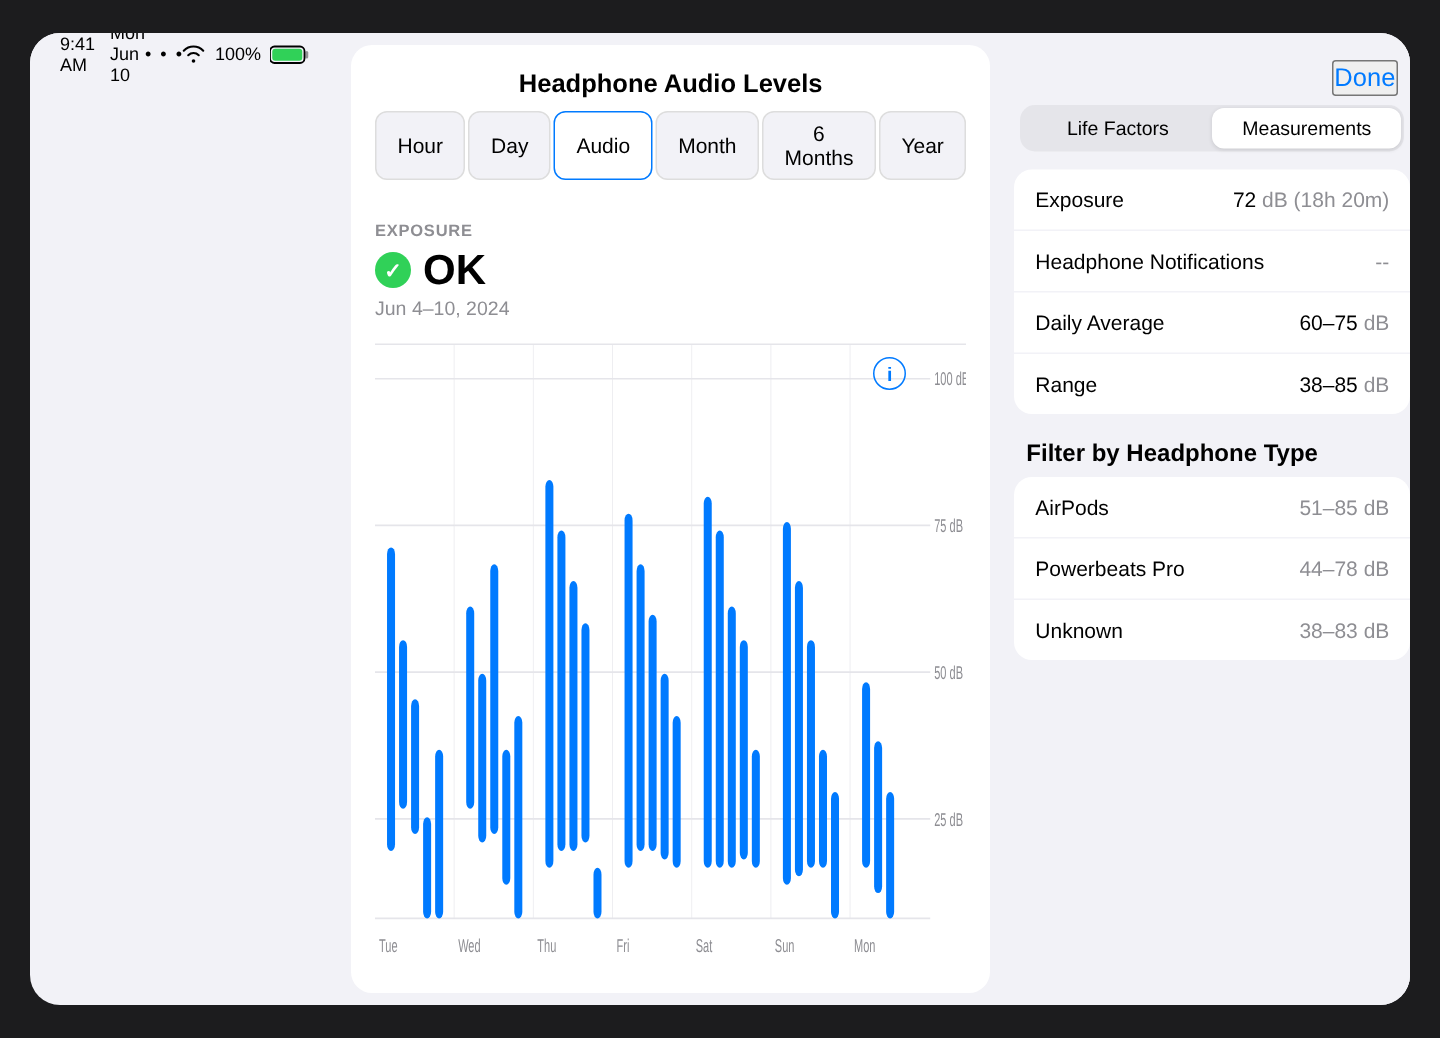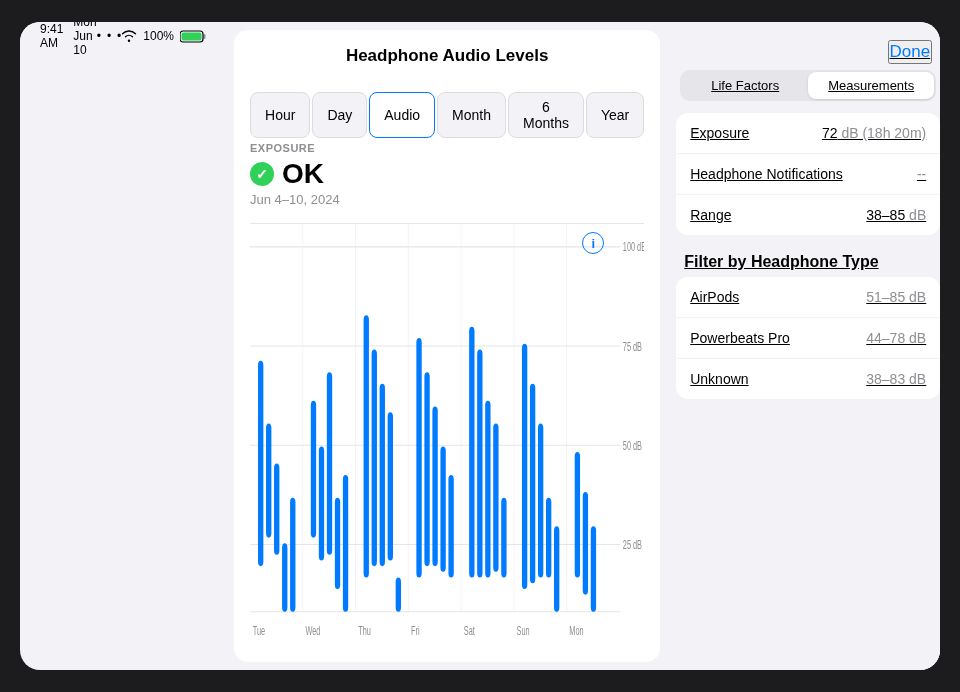--- a/index.html
+++ b/index.html
@@ -51,27 +51,27 @@
       margin-right: 4px;
       border-radius: 14px;
       overflow: hidden;
       padding: 16px;
     }
     .page-title-bar {
       text-align: center;
       font-size: 17px;
       font-weight: 600;
       color: #000;
-      margin-bottom: 26px;
+      margin-bottom: 8px;
     }
     .time-segments {
       display: flex;
       justify-content: center;
       gap: 2px;
-      margin-bottom: 4px;
+      margin-bottom: 28px;
     }
     .segment-btn {
       padding: 6px 14px;
       border-radius: 8px;
       font-size: 14px;
       border: 1px solid #ddd;
       background: #f2f2f7;
       color: #000;
       cursor: pointer;
     }
@@ -145,21 +145,20 @@
     .right-panel {
       width: 280px;
       background: #f2f2f7;
       margin: 8px;
       margin-left: 4px;
       border-radius: 14px;
       display: flex;
       flex-direction: column;
       overflow-y: auto;
       padding: 0;
-      text-decoration: underline;
     }
     .right-panel-header {
       display: flex;
       align-items: center;
       justify-content: flex-end;
       padding: 10px 16px 6px;
     }
     .done-btn {
       font-size: 17px;
       color: #007aff;
@@ -390,20 +389,24 @@
       <div class="metrics-card">
         <div class="metric-row">
           <span class="metric-name">Exposure</span>
           <span class="metric-value"><span class="dB-num">72</span> dB (18h 20m)</span>
         </div>
         <div class="metric-row">
           <span class="metric-name">Headphone Notifications</span>
           <span class="metric-value">--</span>
         </div>
         <div class="metric-row">
+          <span class="metric-name">Daily Average</span>
+          <span class="metric-value"><span class="dB-num">60–75</span> dB</span>
+        </div>
+        <div class="metric-row">
           <span class="metric-name">Range</span>
           <span class="metric-value"><span class="dB-num">38–85</span> dB</span>
         </div>
       </div>
 
       <div class="section-header">Filter by Headphone Type</div>
 
       <div class="filter-card">
         <div class="filter-row">
           <span class="filter-name">AirPods</span>

